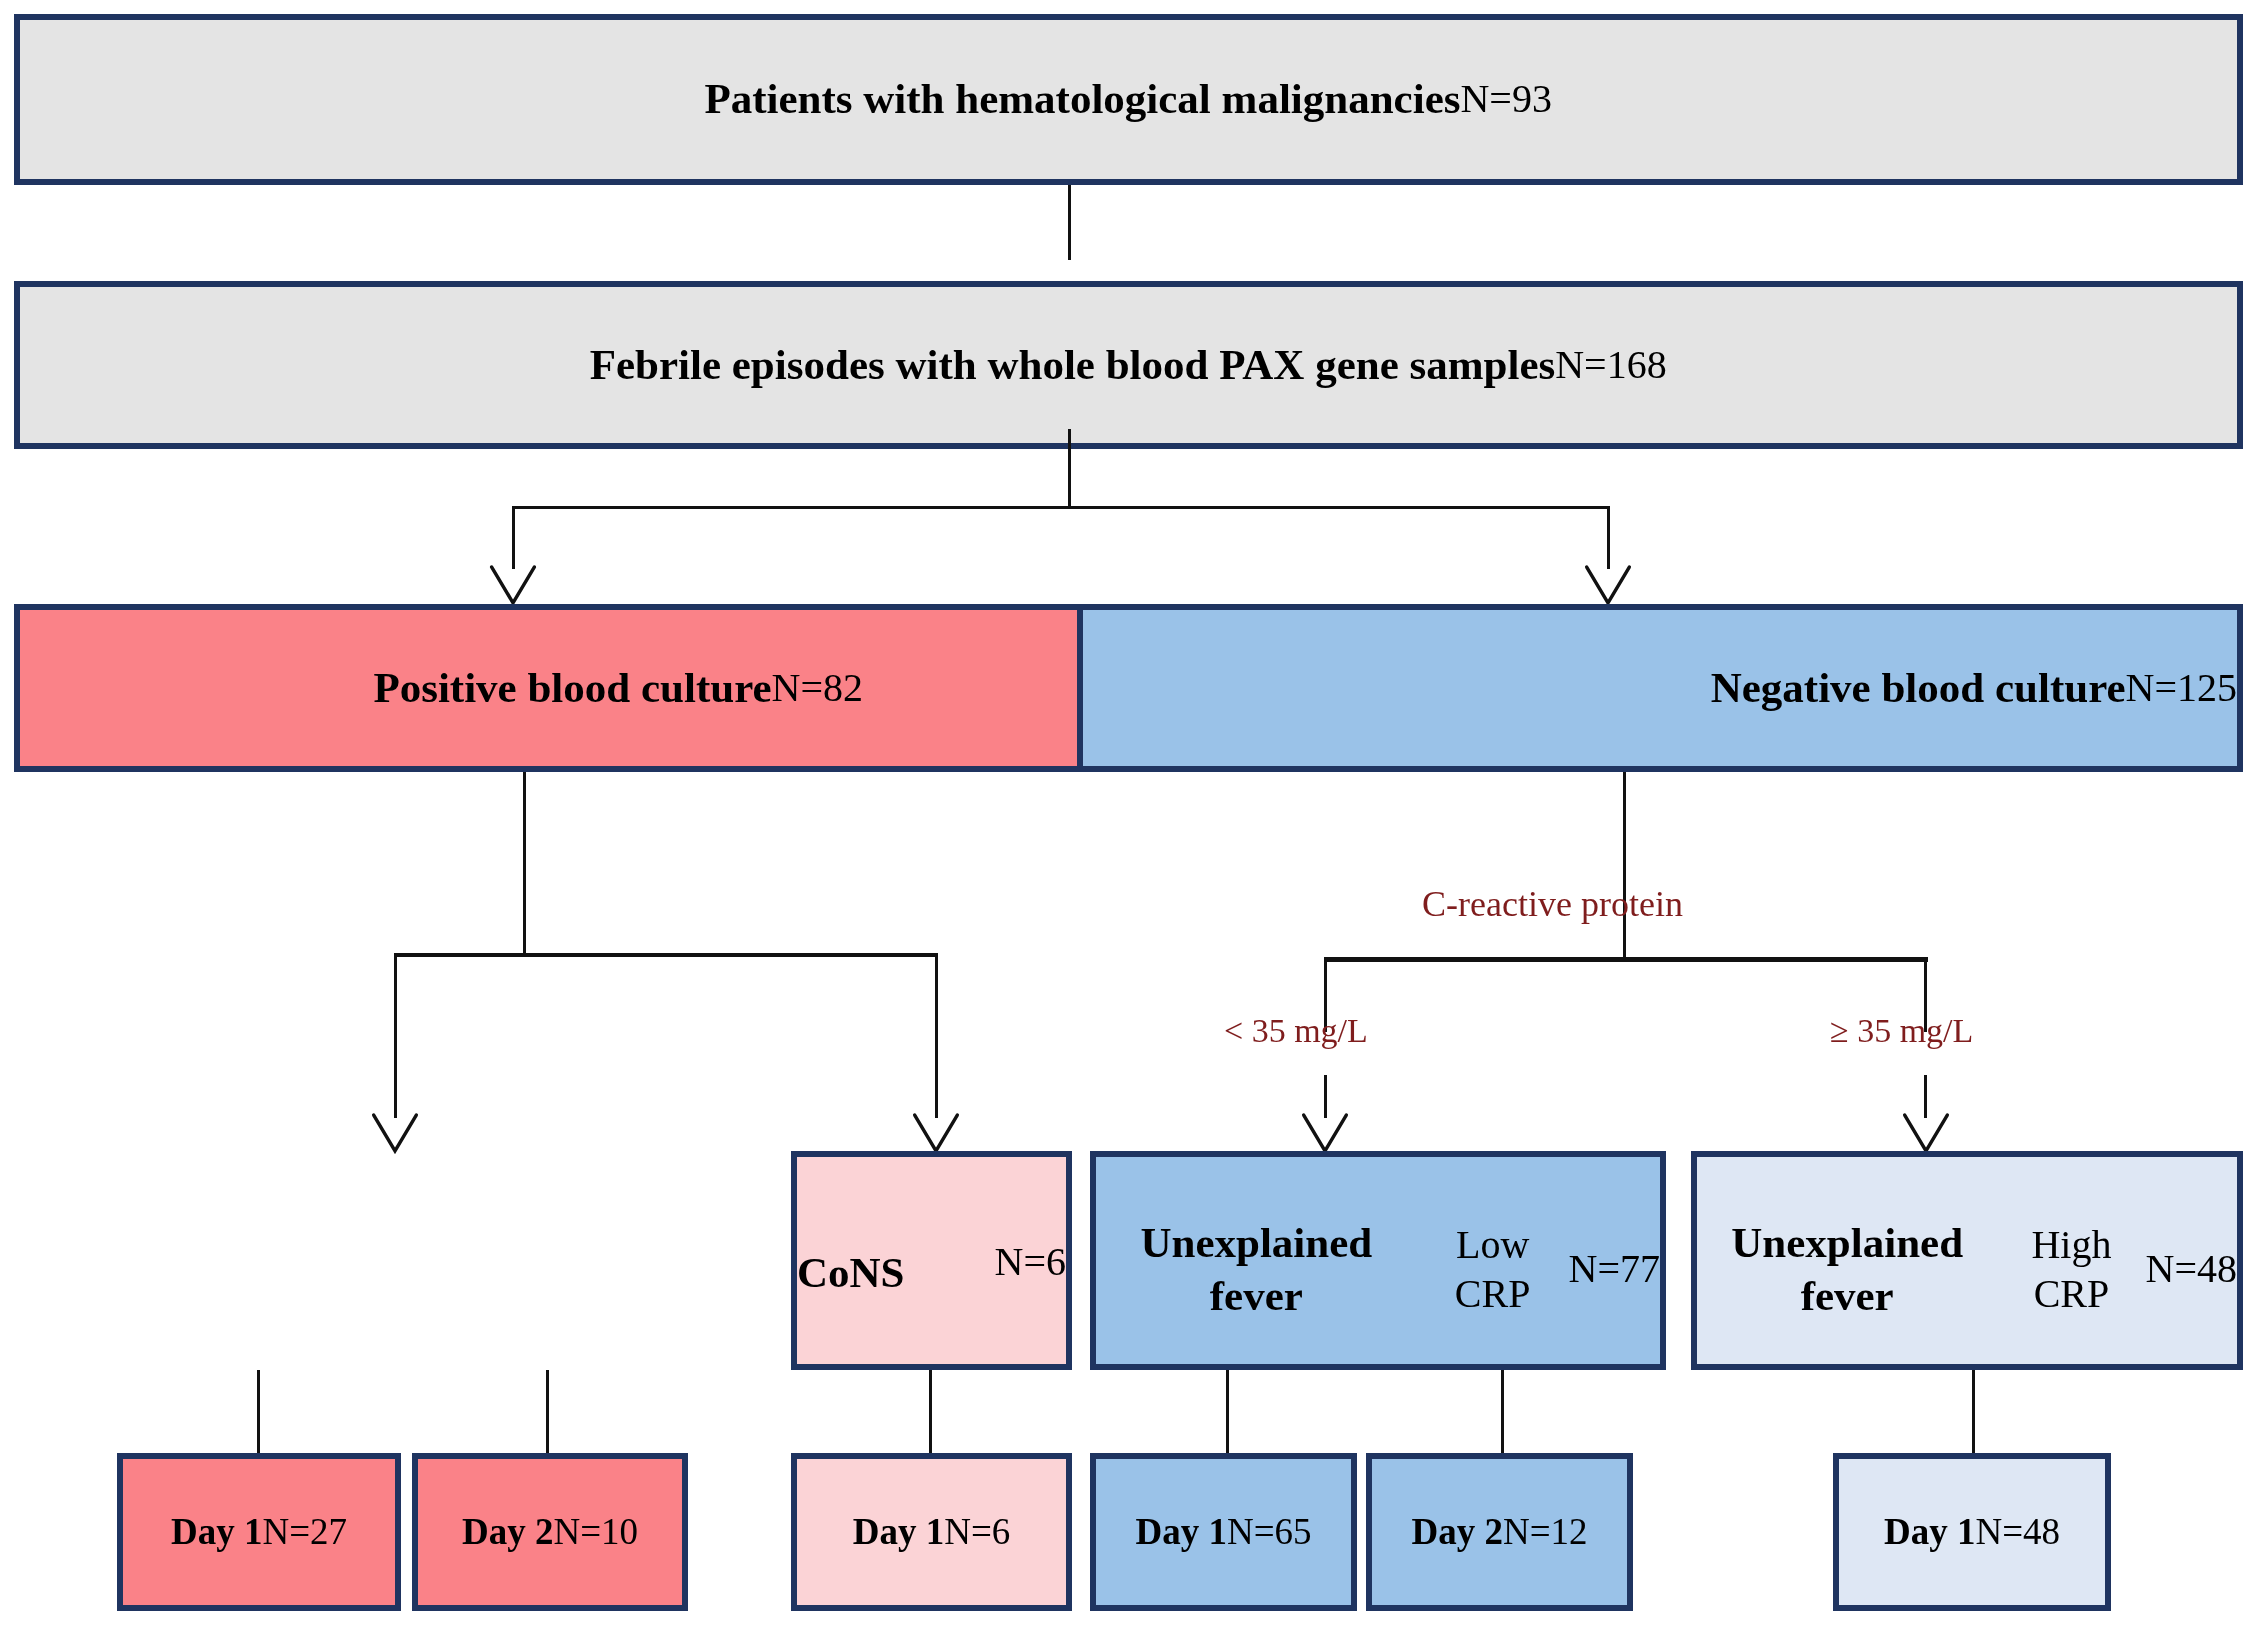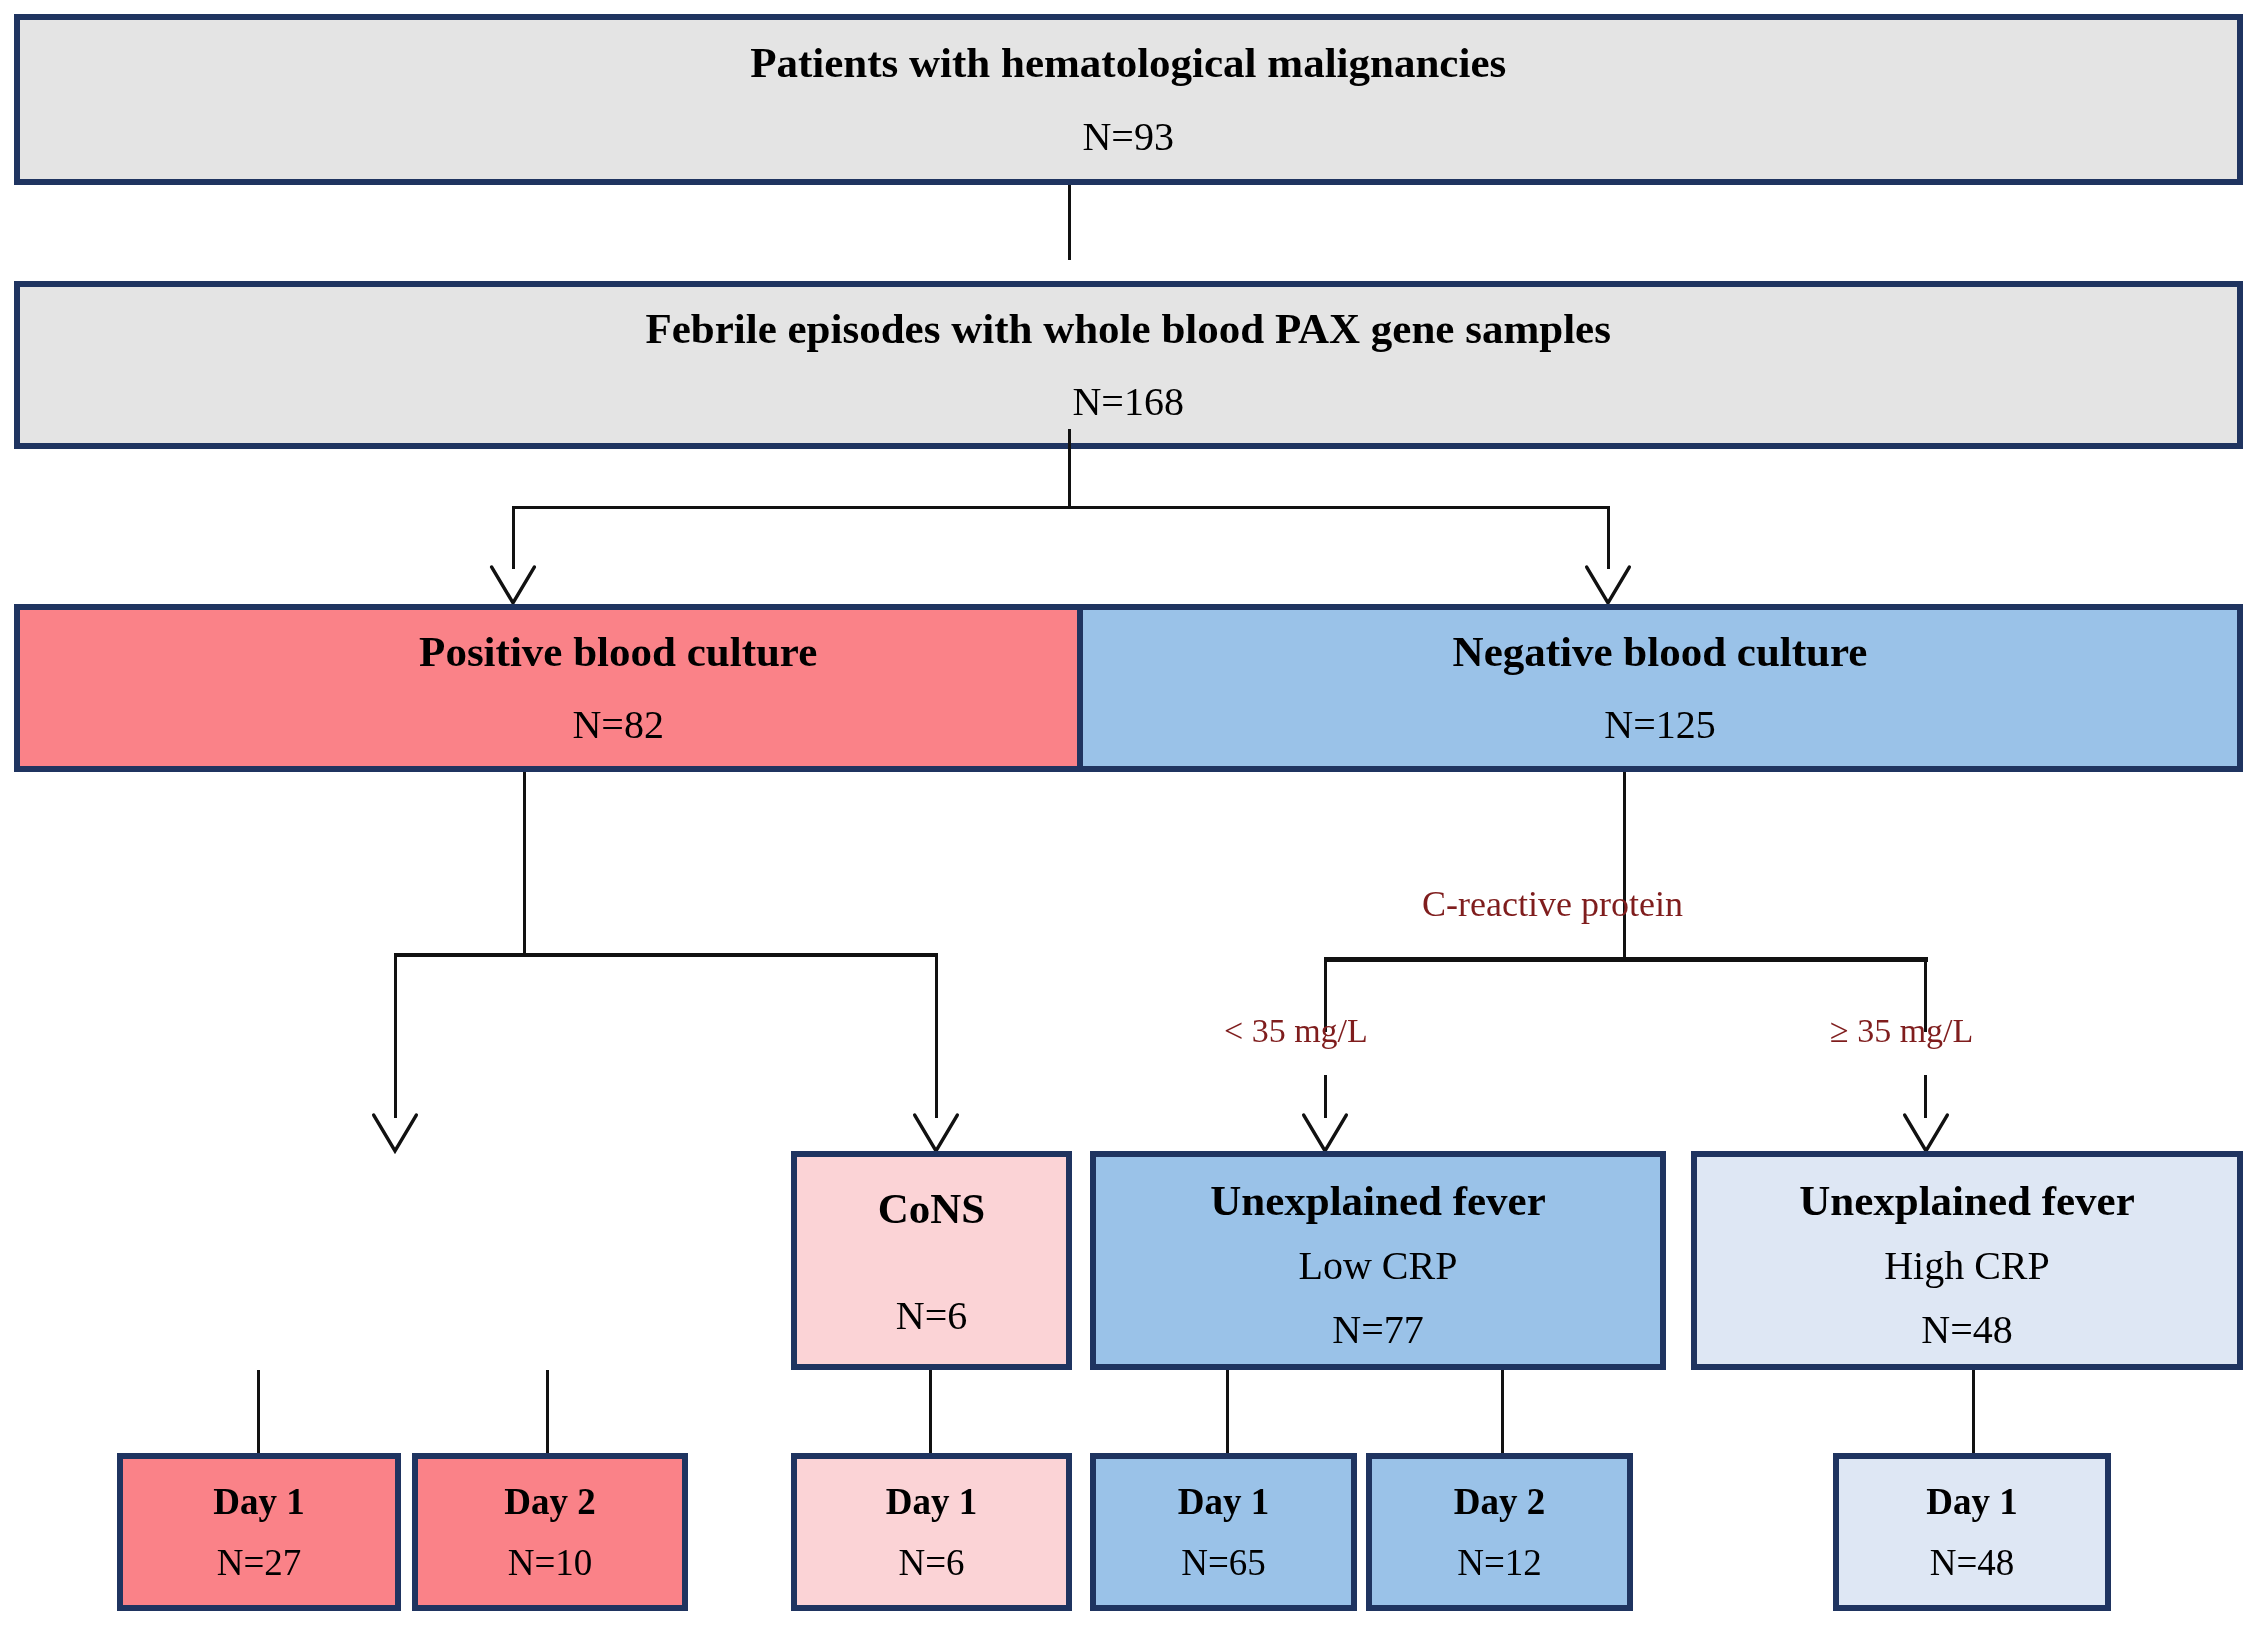--- a/index.html
+++ b/index.html
@@ -14,21 +14,21 @@
     background:#ffffff;
     overflow:hidden;
   }
 
   
   .node{
     position:absolute;
     box-sizing:border-box;
     border:6.2px solid #1f3460;
     display:flex;
-    flex-direction:column;
+    flex-direction:row;
     align-items:center;
     justify-content:center;
     text-align:center;
     color:#000000;
     line-height:1.22;
   }
   .node .ttl{ font-weight:bold; }
   .node .sub{ font-weight:normal; }
   .node .cnt{ font-weight:normal; }
 
@@ -108,21 +108,21 @@
       <path d="M-31 0 L0 52 L31 0" fill="none" stroke="#111" stroke-width="5" stroke-linecap="round"></path>
     </svg>
   </div>
 
   <div class="node fill-salmon" style="left:13.7px; top:604px; width:1209px; height:168px;">
     <div class="ttl t-xl">Positive blood culture</div>
     <div class="gap-lg"></div>
     <div class="cnt t-lg">N=82</div>
   </div>
 
-  <div class="node fill-blue" style="left:1077px; top:604px; width:1166px; height:168px;">
+  <div class="node fill-blue" style="left:1077px; top:604px; width:1166px; height:168px;justify-content:flex-end;">
     <div class="ttl t-xl">Negative blood culture</div>
     <div class="gap-lg"></div>
     <div class="cnt t-lg">N=125</div>
   </div>
 
   <div class="vline" style="left:523px; top:772px; width:3.4px; height:184px;"></div>
   <div class="hline" style="left:394px; top:953px; width:544px; height:4.1px;"></div>
   <div class="vline" style="left:394px; top:953px; width:3.4px; height:165px;"></div>
   <div class="vline" style="left:935px; top:953px; width:3.4px; height:165px;"></div>
 

